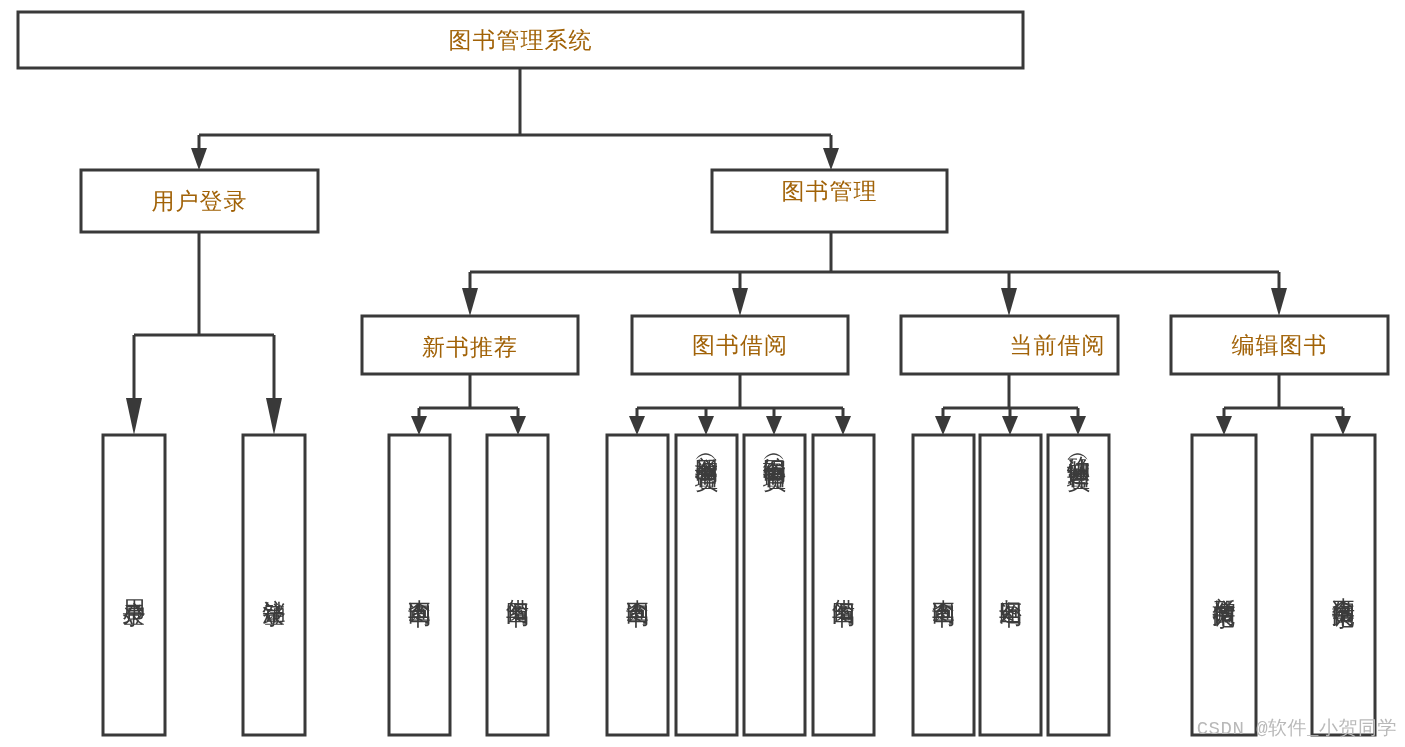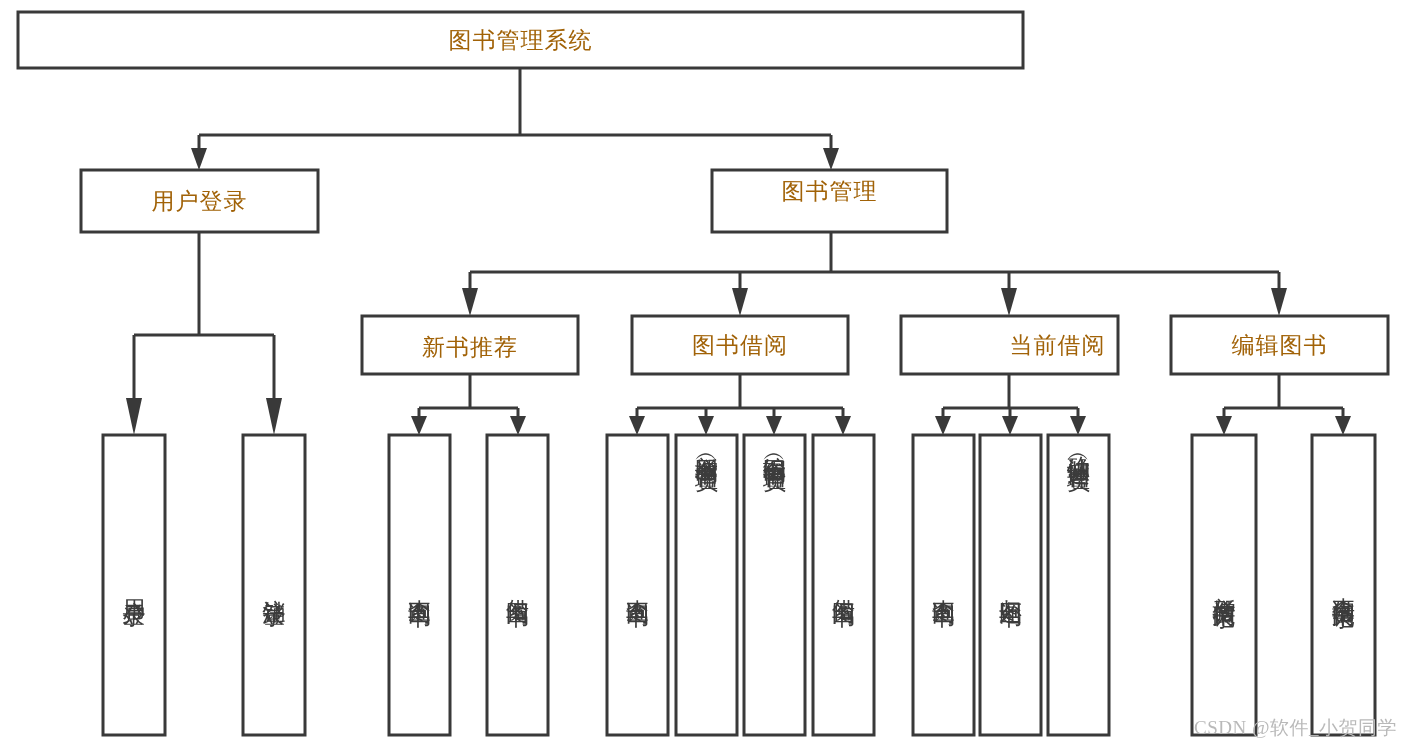--- a/index.html
+++ b/index.html
@@ -68,21 +68,21 @@
     font-family: Liberation Sans, sans-serif;
     font-size: 23px;
     color: #a16207;
     white-space: nowrap;
     letter-spacing: 1px;
   }
   #watermark {
     position: absolute;
     right: 8px;
     bottom: 6px;
-    font-family: Liberation Serif, serif;
+    font-family: Liberation Mono, monospace;
     font-size: 19px;
     color: #b9b9b9;
     white-space: nowrap;
     letter-spacing: 0.5px;
   }
 </style>
 </head>
 <body>
 
 <div id="diagram-root">

